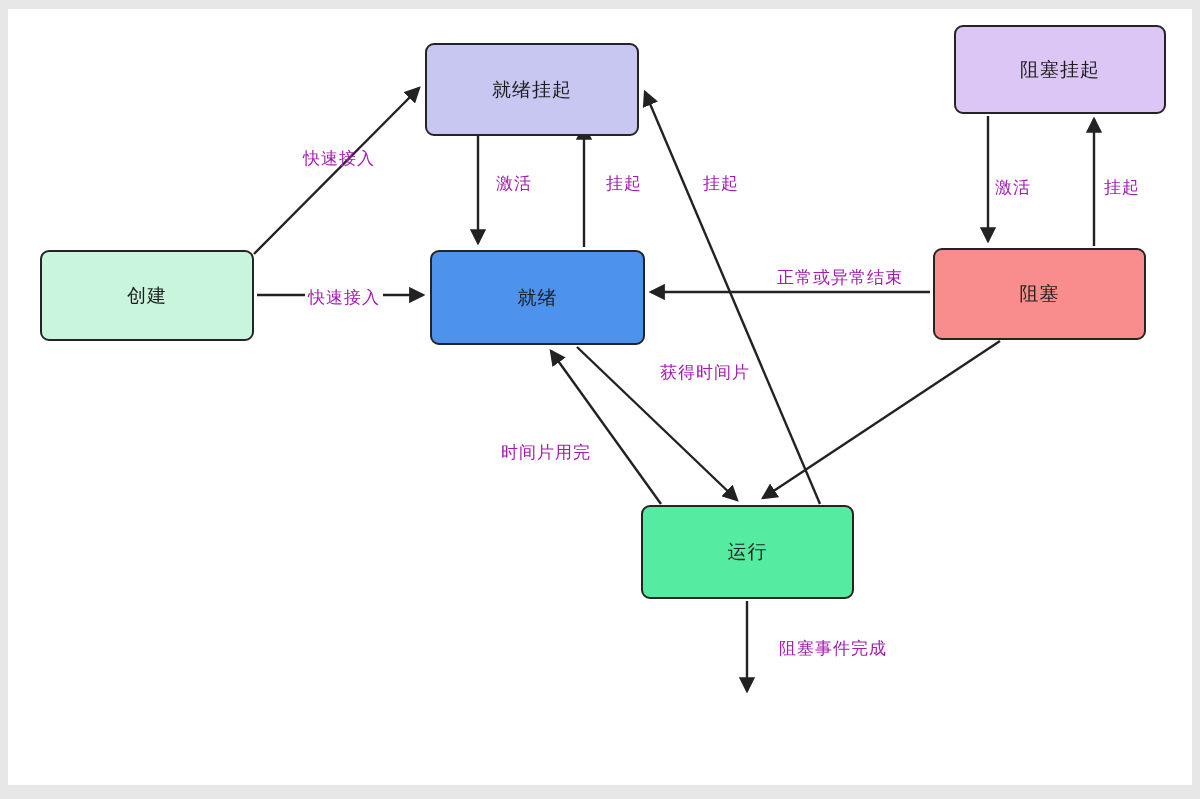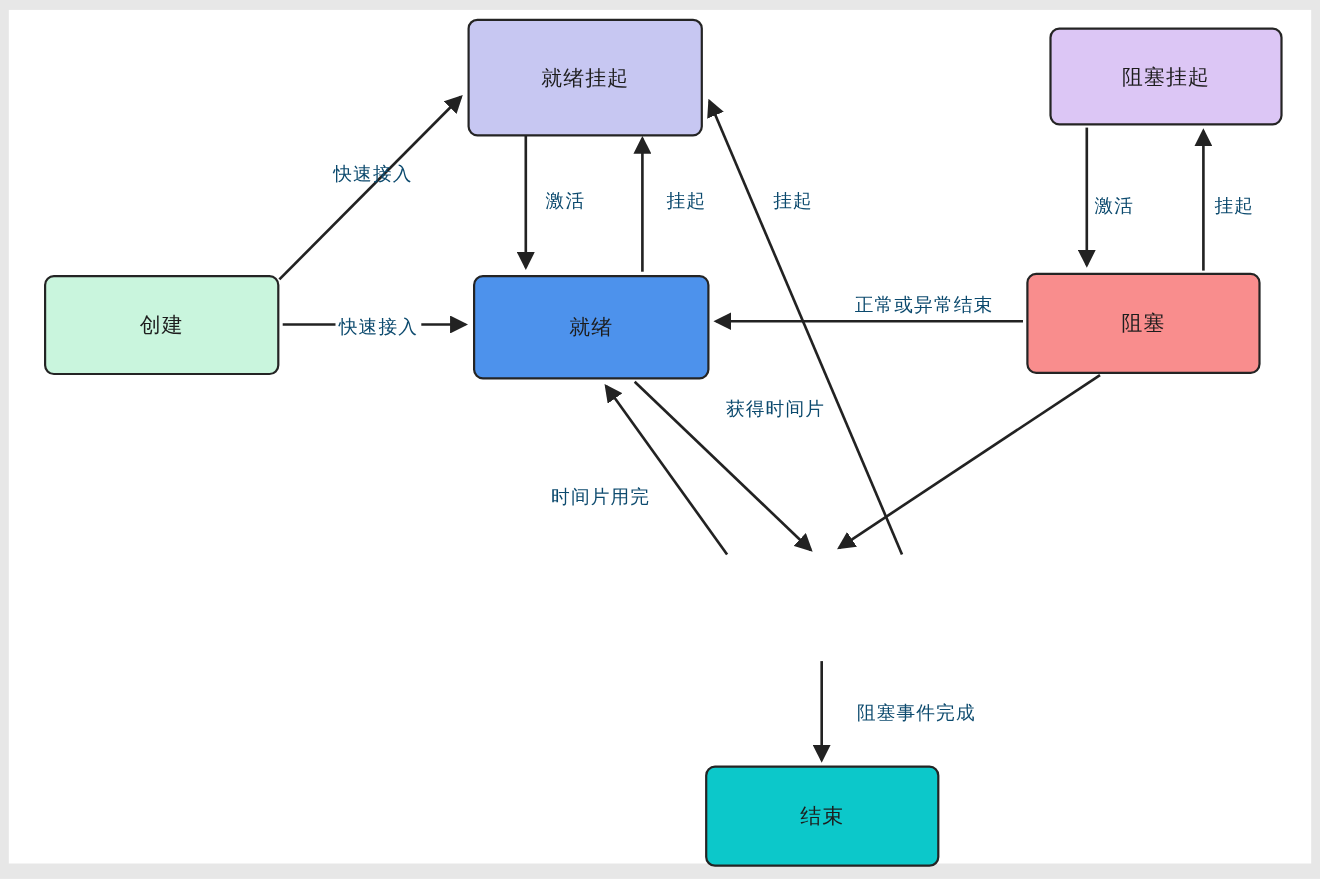--- a/index.html
+++ b/index.html
@@ -15,21 +15,21 @@
   }
   .arrows{position:absolute;left:0;top:0;width:1200px;height:799px;z-index:1;}
   .node{
     position:absolute;box-sizing:border-box;z-index:2;
     border:2px solid #242424;border-radius:9px;
     display:flex;align-items:center;justify-content:center;
     font-size:19px;color:#1d1d1d;letter-spacing:1px;
   }
   .elabel{
     position:absolute;z-index:2;transform:translate(-50%,-50%);
-    font-size:17px;color:#0c4a6e;white-space:nowrap;letter-spacing:1px;
+    font-size:17px;color:#a21caf;white-space:nowrap;letter-spacing:1px;
   }
   .elabel.bg{background:#ffffff;padding:1px 3px;}
   .elabel2{
     position:absolute;z-index:2;font-size:17px;color:#222;
     white-space:nowrap;line-height:29px;letter-spacing:1px;
   }
 </style>
 </head>
 <body>
 
@@ -56,40 +56,40 @@
       <line x1="661" y1="504" x2="551" y2="351" marker-end="url(#ah)"></line>
       <line x1="1000" y1="341" x2="763" y2="498" marker-end="url(#ah)"></line>
       <line x1="747" y1="601" x2="747" y2="691" marker-end="url(#ah)"></line>
     </g>
   </svg>
 
   <div class="node" style="left: 40px; top: 250px; width: 214px; height: 91px; background: rgb(201, 245, 221); text-align: right;">
     <span>创建</span>
   </div>
 
-  <div class="node" style="left: 425px; top: 17px; width: 214px; height: 107px; background: rgb(199, 199, 242);">
+  <div class="node" style="left: 425px; top: 43px; width: 214px; height: 93px; background: rgb(199, 199, 242);">
     <span>就绪挂起</span>
   </div>
 
   <div class="node" style="left: 934px; top: 25px; width: 212px; height: 89px; background: rgb(220, 198, 245); margin-left: 20px;">
     <span>阻塞挂起</span>
   </div>
 
   <div class="node" style="left: 430px; top: 250px; width: 215px; height: 95px; background: rgb(77, 146, 236);">
     <span>就绪</span>
   </div>
 
   <div class="node" style="left: 933px; top: 248px; width: 213px; height: 92px; background: rgb(249, 141, 141);">
     <span>阻塞</span>
   </div>
 
+  <div class="node" style="left: 641px; top: 505px; width: 213px; height: 94px; background: rgb(85, 236, 162);">
+    <span>运行</span>
+  </div>
 
-  <div class="node" style="left: 641px; top: 696px; width: 213px; height: 92px; background: rgb(12, 200, 202);">
-    <span>结束</span>
-  </div>
 
   <div class="elabel" style="left:339px;top:158px">快速接入</div>
   <div class="elabel bg" style="left:344px;top:297px">快速接入</div>
   <div class="elabel" style="left:514px;top:183px">激活</div>
   <div class="elabel" style="left:624px;top:183px">挂起</div>
   <div class="elabel" style="left:721px;top:183px">挂起</div>
   <div class="elabel" style="left:1013px;top:187px">激活</div>
   <div class="elabel" style="left:1122px;top:187px">挂起</div>
   <div class="elabel" style="left:840px;top:277px">正常或异常结束</div>
   <div class="elabel" style="left:705px;top:372px">获得时间片</div>

